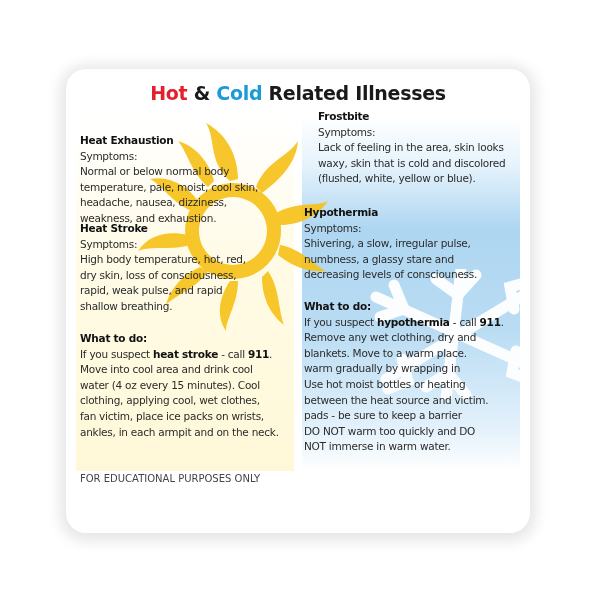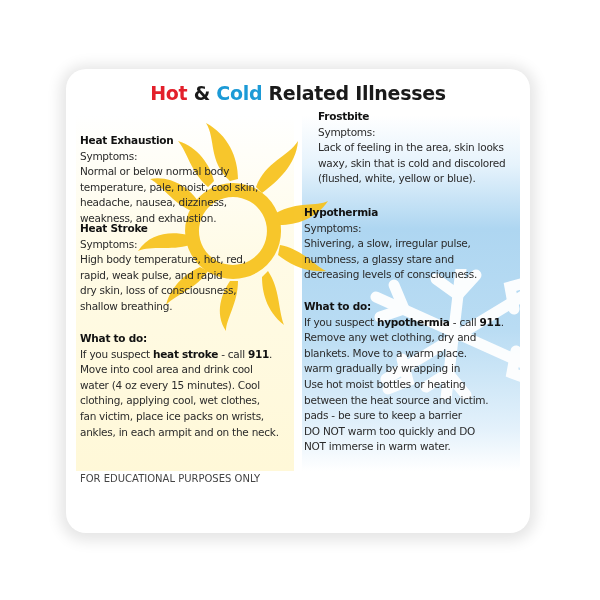--- a/index.html
+++ b/index.html
@@ -133,22 +133,22 @@
     <span class="line">Normal or below normal body</span>
     <span class="line">temperature, pale, moist, cool skin,</span>
     <span class="line">headache, nausea, dizziness,</span>
     <span class="line">weakness, and exhaustion.</span>
   </div>
 
   <div class="section" style="left:14px; top:152px;">
     <span class="hdr">Heat Stroke</span>
     <span class="line">Symptoms:</span>
     <span class="line">High body temperature, hot, red,</span>
+    <span class="line">dry skin, loss of consciousness,</span>
     <span class="line">rapid, weak pulse, and rapid</span>
-    <span class="line">dry skin, loss of consciousness,</span>
     <span class="line">shallow breathing.</span>
   </div>
 
   <div class="section" style="left:14px; top:262px;">
     <span class="hdr">What to do:</span>
     <span class="line"><span>If you suspect </span><b>heat stroke</b><span> - call </span><b>911</b><span>.</span></span>
     <span class="line">Move into cool area and drink cool</span>
     <span class="line">water (4 oz every 15 minutes). Cool</span>
     <span class="line">clothing, applying cool, wet clothes,</span>
     <span class="line">fan victim, place ice packs on wrists,</span>

